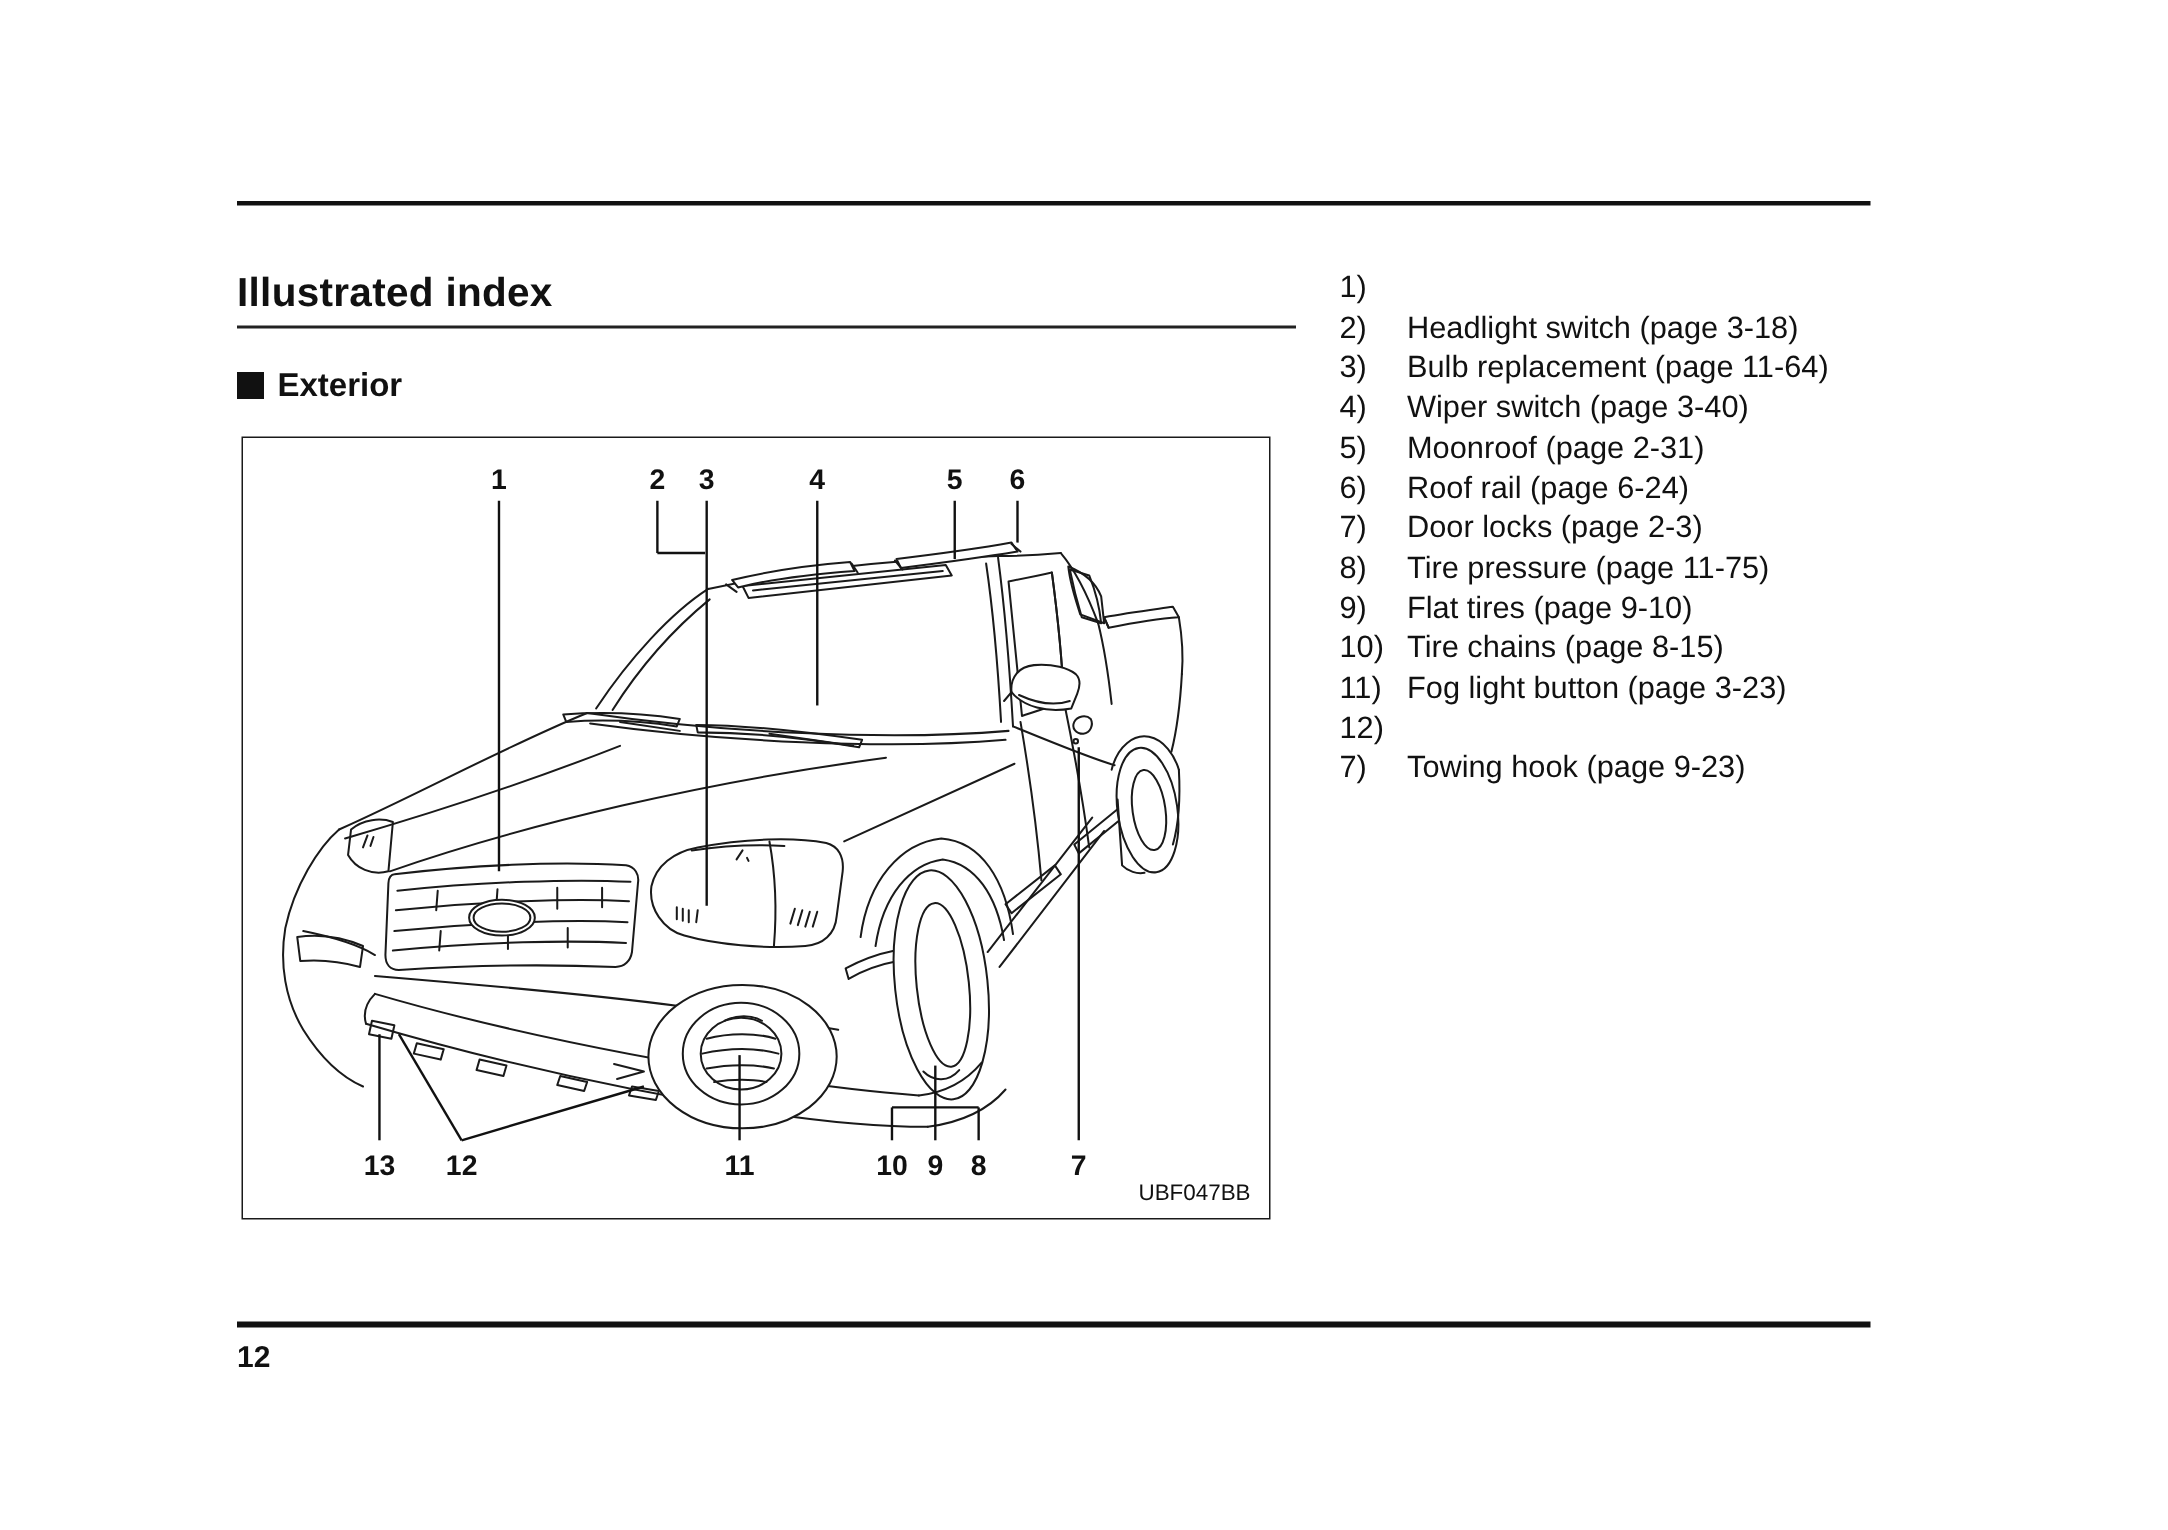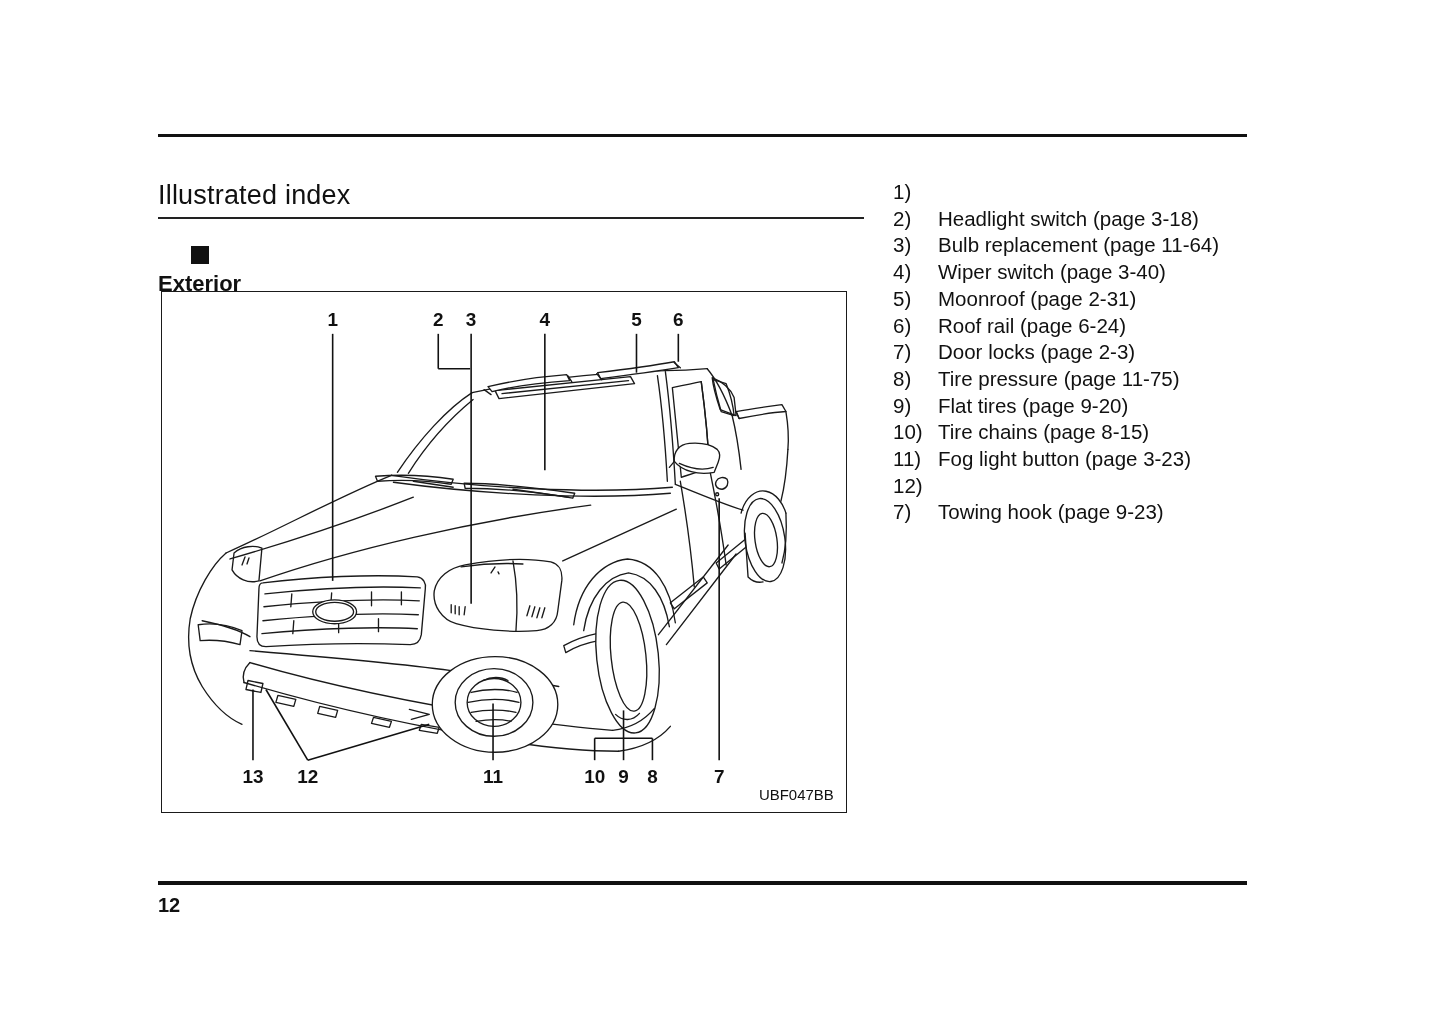--- a/index.html
+++ b/index.html
@@ -2,23 +2,23 @@
 <html><head>
 <meta charset="utf-8">
 <style>
   html,body{margin:0;padding:0;background:#ffffff;}
   .page{
     position:relative;width:1445px;height:1020px;background:#ffffff;
     font-family:"Liberation Sans", sans-serif;color:#111;overflow:hidden;
   }
   .rule-top{position:absolute;left:158px;top:134px;width:1089px;height:3px;background:#111;}
   .rule-bottom{position:absolute;left:158px;top:881px;width:1089px;height:4px;background:#111;}
-  .title{position:absolute;left:158px;top:181px;font-size:27px;font-weight:normal;letter-spacing:.2px;line-height:28px;text-align:right;}
+  .title{position:absolute;left:158px;top:181px;font-size:27px;font-weight:bold;letter-spacing:.2px;line-height:28px;text-align:right;}
   .title-underline{position:absolute;left:158px;top:217px;width:706px;height:2px;background:#222;}
-  .section{position:absolute;left:158px;top:246px;display:flex;align-items:center;gap:9px;flex-direction:column;}
+  .section{position:absolute;left:158px;top:246px;display:flex;align-items:center;gap:9px;}
   .section .sq{width:18px;height:18px;background:#111;display:inline-block;}
   .section .sec-label{font-size:22px;font-weight:bold;line-height:22px;}
   .figure{position:absolute;left:161px;top:291px;width:686px;height:522px;border:1.5px solid #1a1a1a;box-sizing:border-box;background:#fff;}
   .figure svg{position:absolute;left:0;top:0;width:100%;height:100%;}
   svg .callout-num{font-family:"Liberation Sans", sans-serif;font-weight:bold;font-size:19px;fill:#111;text-anchor:middle;}
   svg .fig-code{font-family:"Liberation Sans", sans-serif;font-weight:normal;font-size:15px;fill:#111;text-anchor:end;}
   .index-list{position:absolute;left:893px;top:179px;width:356px;font-size:20.5px;line-height:26.7px;}
   .index-row{display:flex;}
   .index-row .num{width:45px;flex:0 0 45px;}
   .index-row .txt{flex:1;}
@@ -212,21 +212,21 @@
       <div class="index-row">
         <span class="num">7)</span>
         <span class="txt">Door locks (page 2-3)</span>
       </div>
       <div class="index-row">
         <span class="num">8)</span>
         <span class="txt">Tire pressure (page 11-75)</span>
       </div>
       <div class="index-row">
         <span class="num">9)</span>
-        <span class="txt">Flat tires (page 9-20)</span>
+        <span class="txt">Flat tires (page 9-10)</span>
       </div>
       <div class="index-row">
         <span class="num">10)</span>
         <span class="txt">Tire chains (page 8-15)</span>
       </div>
       <div class="index-row">
         <span class="num">11)</span>
         <span class="txt">Fog light button (page 3-23)</span>
       </div>
       <div class="index-row">

